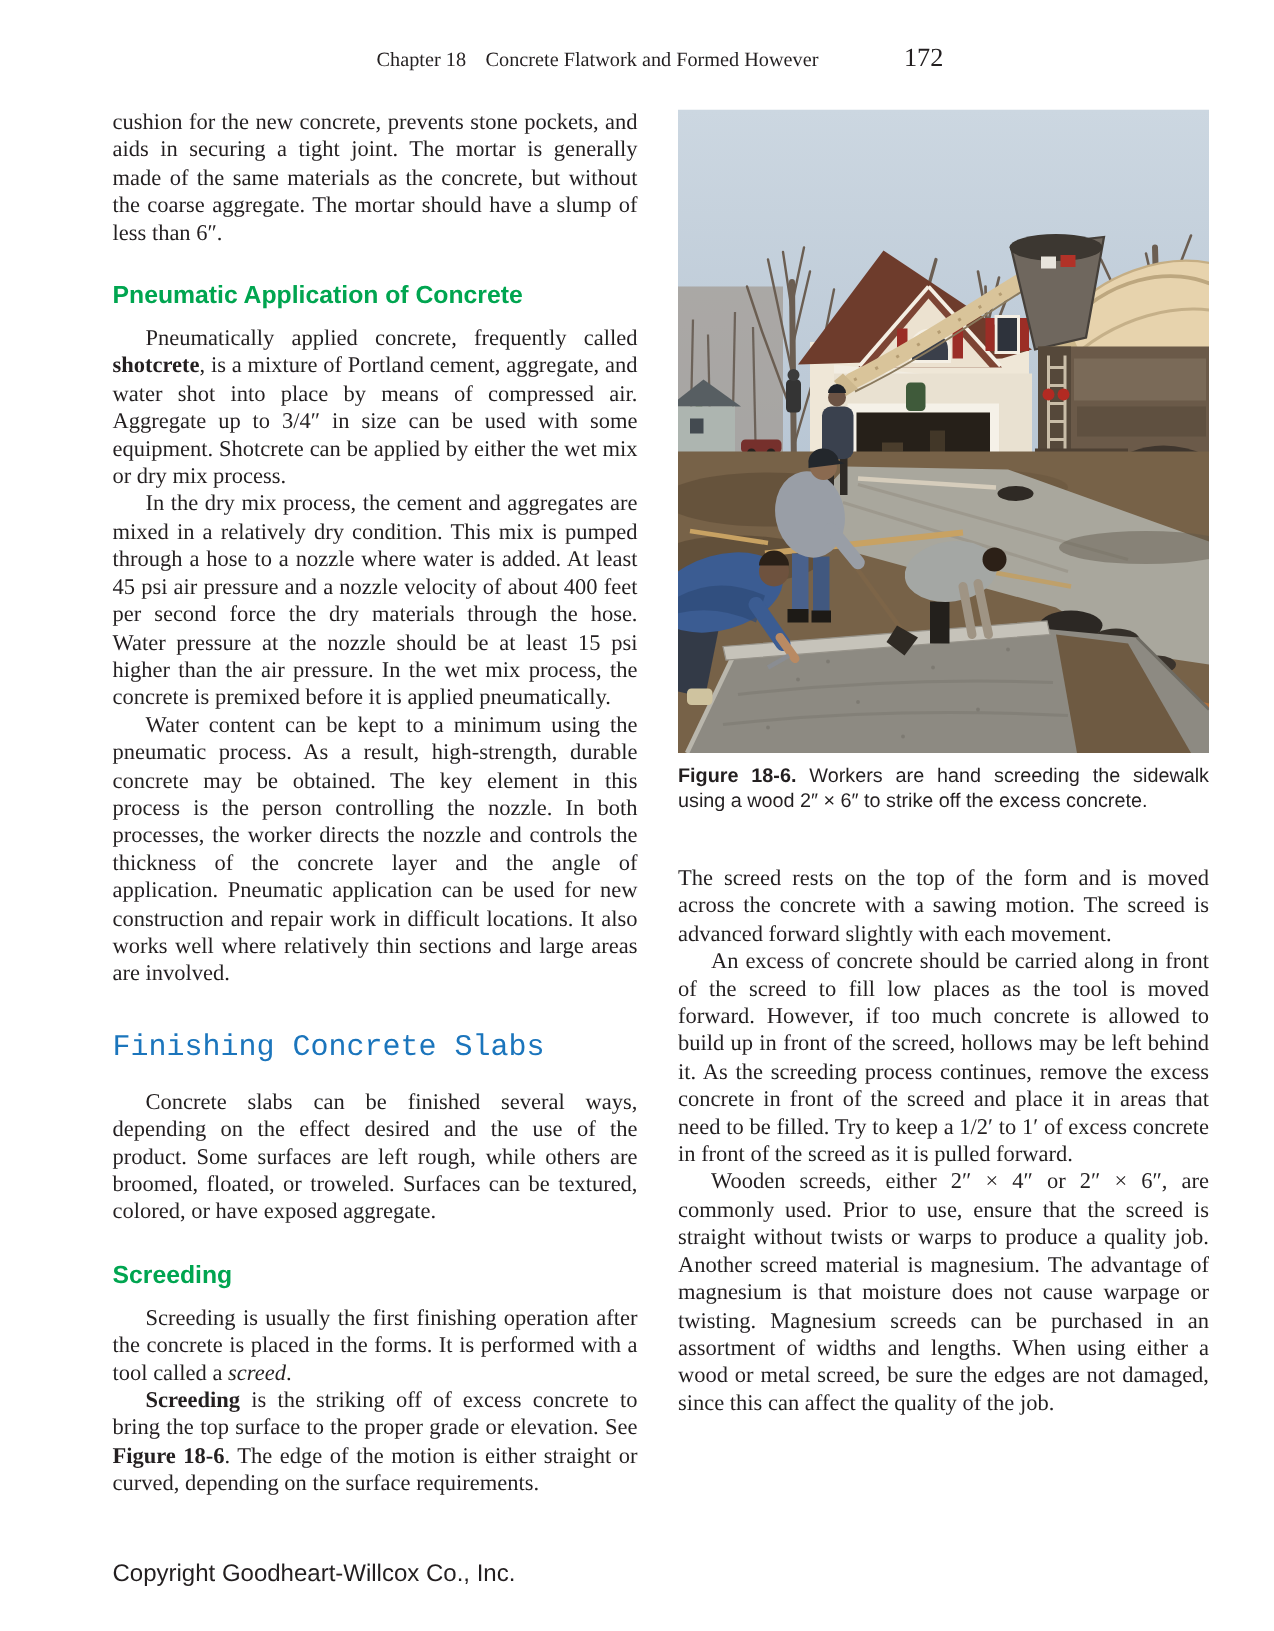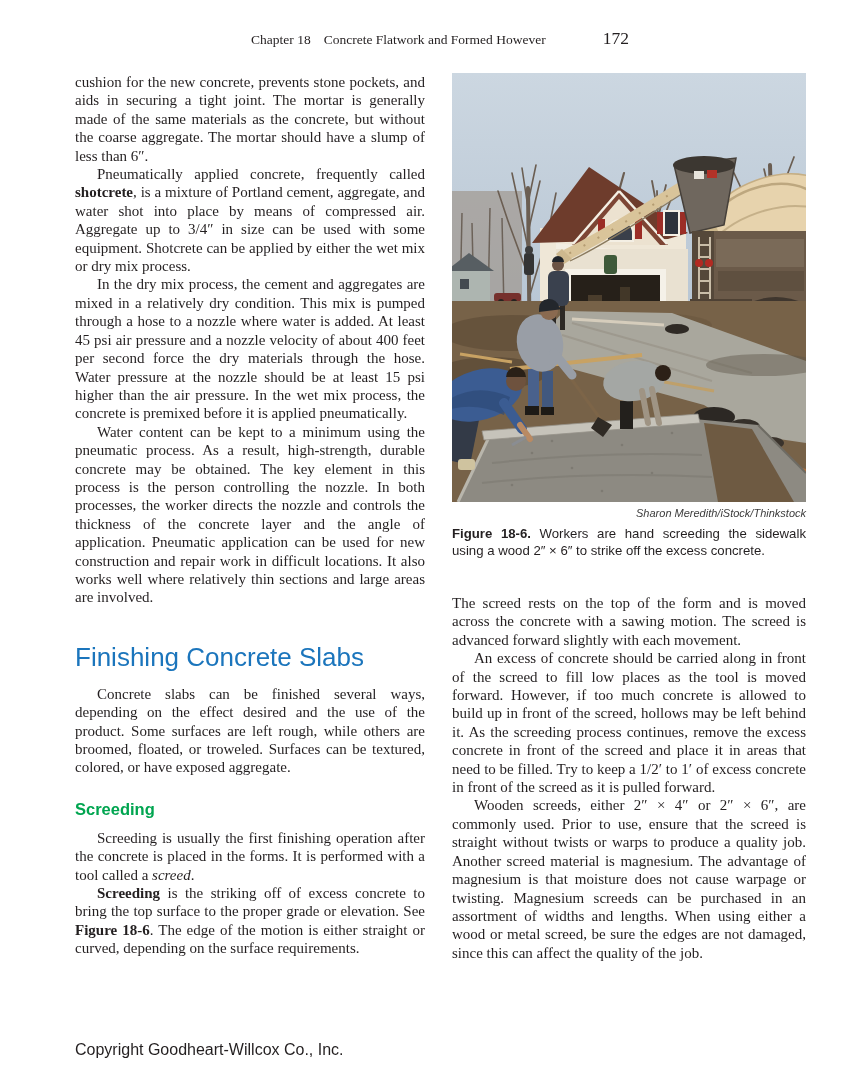--- a/index.html
+++ b/index.html
@@ -30,23 +30,23 @@
   .bp.ind{text-indent:22px;}
   .i{font-style:italic;}
   .b{font-weight:bold;}
   .bi{font-weight:bold;}
   .h2{
     font-family:"Liberation Sans", sans-serif;font-weight:bold;
     font-size:16.5px;line-height:19px;color:var(--heading-green);
     margin:23px 0 10px 0;
   }
   .h1{
-    font-family:Liberation Sans, sans-serif;font-weight:normal;
-    font-size:26px;line-height:29px;color:var(--heading-blue);
-    margin:36px 0 13px 0;
+    font-family:Liberation Mono, monospace;font-weight:normal;
+    font-size:20px;line-height:29px;color:var(--heading-blue);
+    margin:25px 0 13px 0;
   }
   
   .photo{display:block;width:354px;height:429px;}
   .credit{
     font-family:"Liberation Sans", sans-serif;font-style:italic;
     font-size:11px;color:#3c3c3c;text-align:right;margin-top:5px;
   }
   .caption{
     font-family:"Liberation Sans", sans-serif;font-size:13.2px;line-height:17px;
     text-align:justify;margin-top:6px;color:var(--text-color);
@@ -63,20 +63,21 @@
 <div class="page">
 
   <div class="header">
     <span class="chap">Chapter 18</span>
     <span class="chap-title">Concrete Flatwork and Formed However</span>
     <span class="pagenum">172</span>
   </div>
 
   <div class="col col-left">
       <p class="bp"><span>cushion for the new concrete, prevents stone pockets, and aids in securing a tight joint. The mortar is generally made of the same materials as the concrete, but without the coarse aggregate. The mortar should have a slump of less than 6″.</span></p>
+      <div class="h2">Pneumatic Application of Concrete</div>
       <p class="bp ind"><span>Pneumatically applied concrete, frequently called </span><span class="bi">shotcrete</span><span>, is a mixture of Portland cement, aggregate, and water shot into place by means of compressed air. Aggregate up to 3/4″ in size can be used with some equipment. Shotcrete can be applied by either the wet mix or dry mix process.</span></p>
       <p class="bp ind"><span>In the dry mix process, the cement and aggregates are mixed in a relatively dry condition. This mix is pumped through a hose to a nozzle where water is added. At least 45 psi air pressure and a nozzle velocity of about 400 feet per second force the dry materials through the hose. Water pressure at the nozzle should be at least 15 psi higher than the air pressure. In the wet mix process, the concrete is premixed before it is applied pneumatically.</span></p>
       <p class="bp ind"><span>Water content can be kept to a minimum using the pneumatic process. As a result, high-strength, durable concrete may be obtained. The key element in this process is the person controlling the nozzle. In both processes, the worker directs the nozzle and controls the thickness of the concrete layer and the angle of application. Pneumatic application can be used for new construction and repair work in difficult locations. It also works well where relatively thin sections and large areas are involved.</span></p>
       <div class="h1">Finishing Concrete Slabs</div>
       <p class="bp ind"><span>Concrete slabs can be finished several ways, depending on the effect desired and the use of the product. Some surfaces are left rough, while others are broomed, floated, or troweled. Surfaces can be textured, colored, or have exposed aggregate.</span></p>
       <div class="h2">Screeding</div>
       <p class="bp ind"><span>Screeding is usually the first finishing operation after the concrete is placed in the forms. It is performed with a tool called a </span><span class="i">screed</span><span>.</span></p>
       <p class="bp ind"><span class="bi">Screeding</span><span> is the striking off of excess concrete to bring the top surface to the proper grade or elevation. See </span><span class="b">Figure 18-6</span><span>. The edge of the motion is either straight or curved, depending on the surface requirements.</span></p>
     </div>
 
@@ -262,21 +263,20 @@
       <rect x="6" y="386" width="17" height="11" rx="3" fill="#cfc39f"></rect>
       <ellipse cx="28" cy="322" rx="43" ry="25" fill="#3b5c92" transform="rotate(-16 28 322)"></ellipse>
       <path d="M-8,330 q30,-22 66,-6 l-6,18 q-30,-14 -60,-4 z" fill="#2e4a77" opacity="0.7"></path>
       <circle cx="64" cy="308" r="10" fill="#6e523e"></circle>
       <path d="M54,304 a10,10 0 0 1 20,0 z" fill="#2a2017"></path>
       <line x1="52" y1="330" x2="70" y2="356" stroke="#3b5c92" stroke-width="10" stroke-linecap="round"></line>
       <line x1="68" y1="352" x2="78" y2="366" stroke="#b98a63" stroke-width="6" stroke-linecap="round"></line>
       <line x1="74" y1="364" x2="60" y2="372" stroke="#8a8d92" stroke-width="3"></line>
     </svg>
 
-    <div class="credit">Sharon Meredith/iStock/Thinkstock</div>
 
     <div class="caption"><span class="b">Figure 18-6.</span><span> Workers are hand screeding the sidewalk using a wood 2″ × 6″ to strike off the excess concrete.</span></div>
 
     <div class="right-text">
         <p class="bp"><span>The screed rests on the top of the form and is moved across the concrete with a sawing motion. The screed is advanced forward slightly with each movement.</span></p>
         <p class="bp ind"><span>An excess of concrete should be carried along in front of the screed to fill low places as the tool is moved forward. However, if too much concrete is allowed to build up in front of the screed, hollows may be left behind it. As the screeding process continues, remove the excess concrete in front of the screed and place it in areas that need to be filled. Try to keep a 1/2′ to 1′ of excess concrete in front of the screed as it is pulled forward.</span></p>
         <p class="bp ind"><span>Wooden screeds, either 2″ × 4″ or 2″ × 6″, are commonly used. Prior to use, ensure that the screed is straight without twists or warps to produce a quality job. Another screed material is magnesium. The advantage of magnesium is that moisture does not cause warpage or twisting. Magnesium screeds can be purchased in an assortment of widths and lengths. When using either a wood or metal screed, be sure the edges are not damaged, since this can affect the quality of the job.</span></p>
       </div>
   </div>
 

